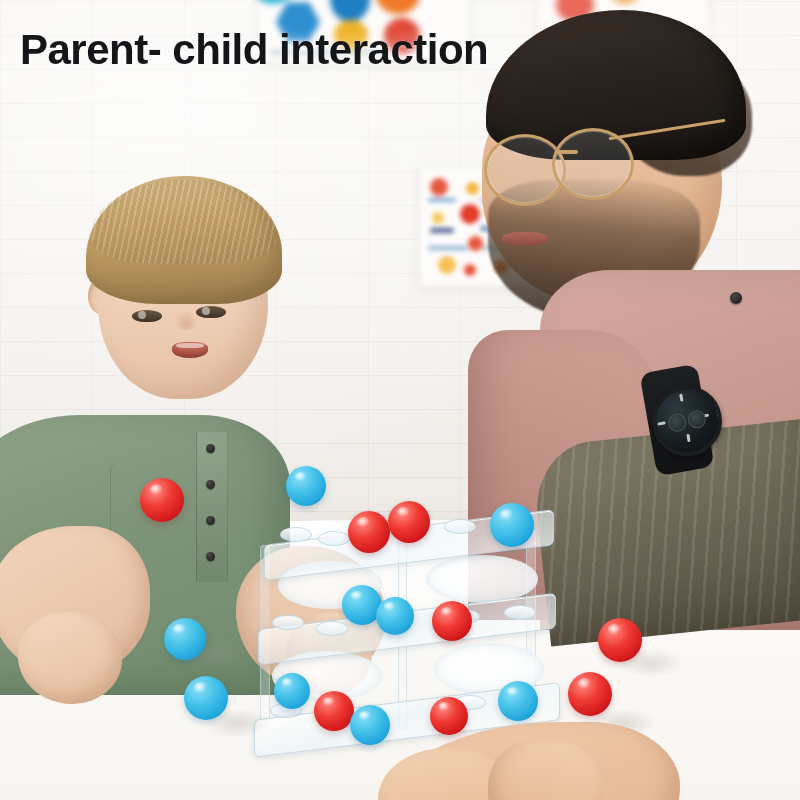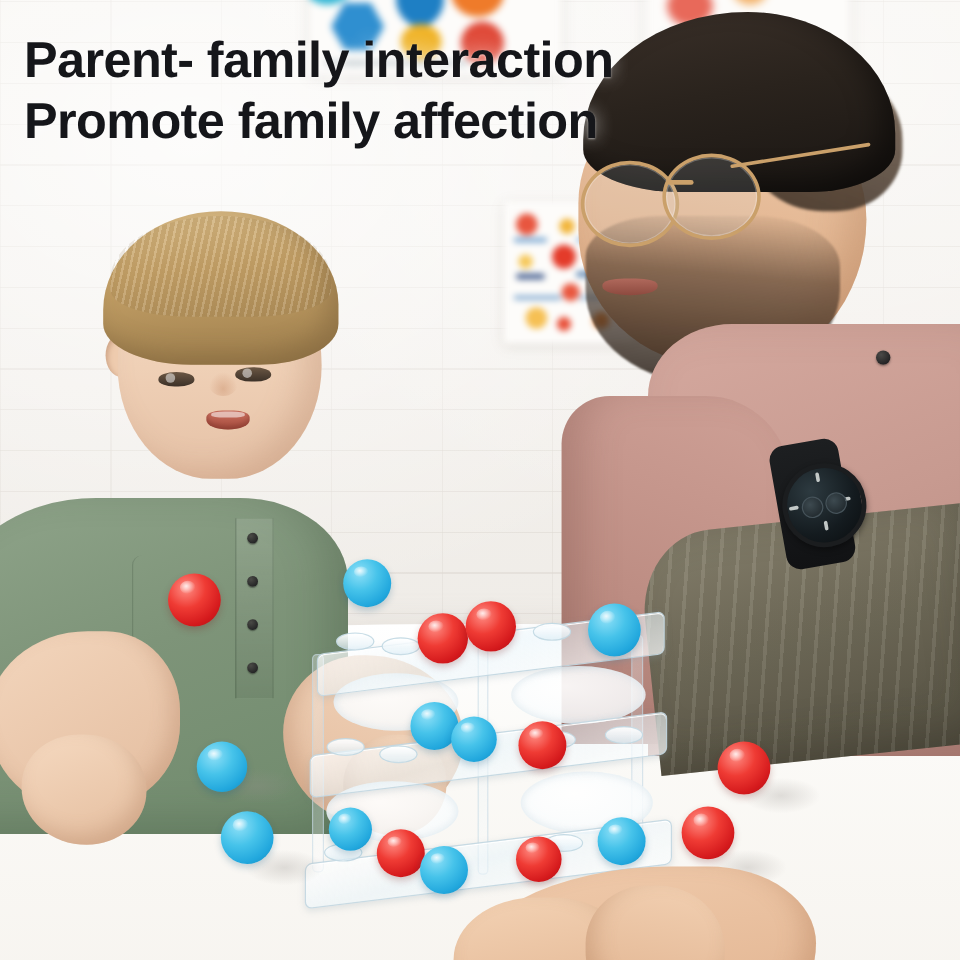--- a/index.html
+++ b/index.html
@@ -525,17 +525,16 @@
   <div class="ball red" style="left:598px;top:618px;width:44px;height:44px;z-index:30;">
       <span class="spec"></span>
     </div>
 
   <div class="ballshadow" style="left:590px;top:708px;width:66px;height:30px;"></div>
   <div class="ball red" style="left:568px;top:672px;width:44px;height:44px;z-index:30;">
       <span class="spec"></span>
     </div>
 
   <div class="headline">
-    <span class="l1">Parent- family interaction</span>
-    <span class="l2">Promote family affection</span>
+    <span class="l1">Parent- child interaction</span>
   </div>
 
 </div>
 
 </body></html>

